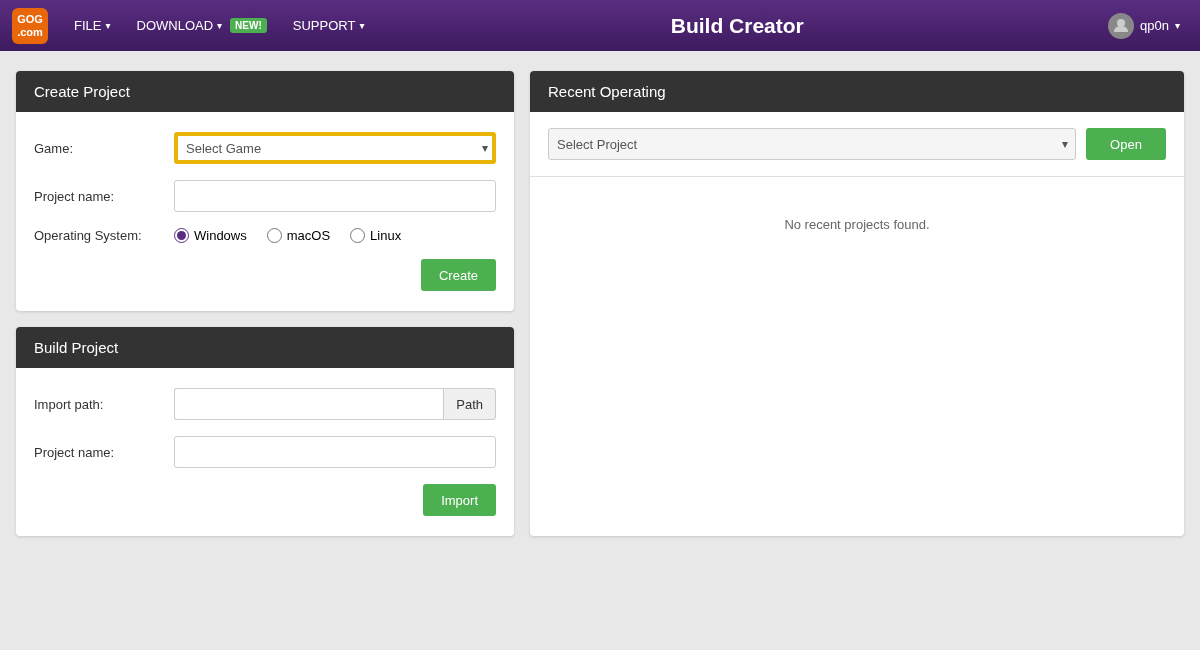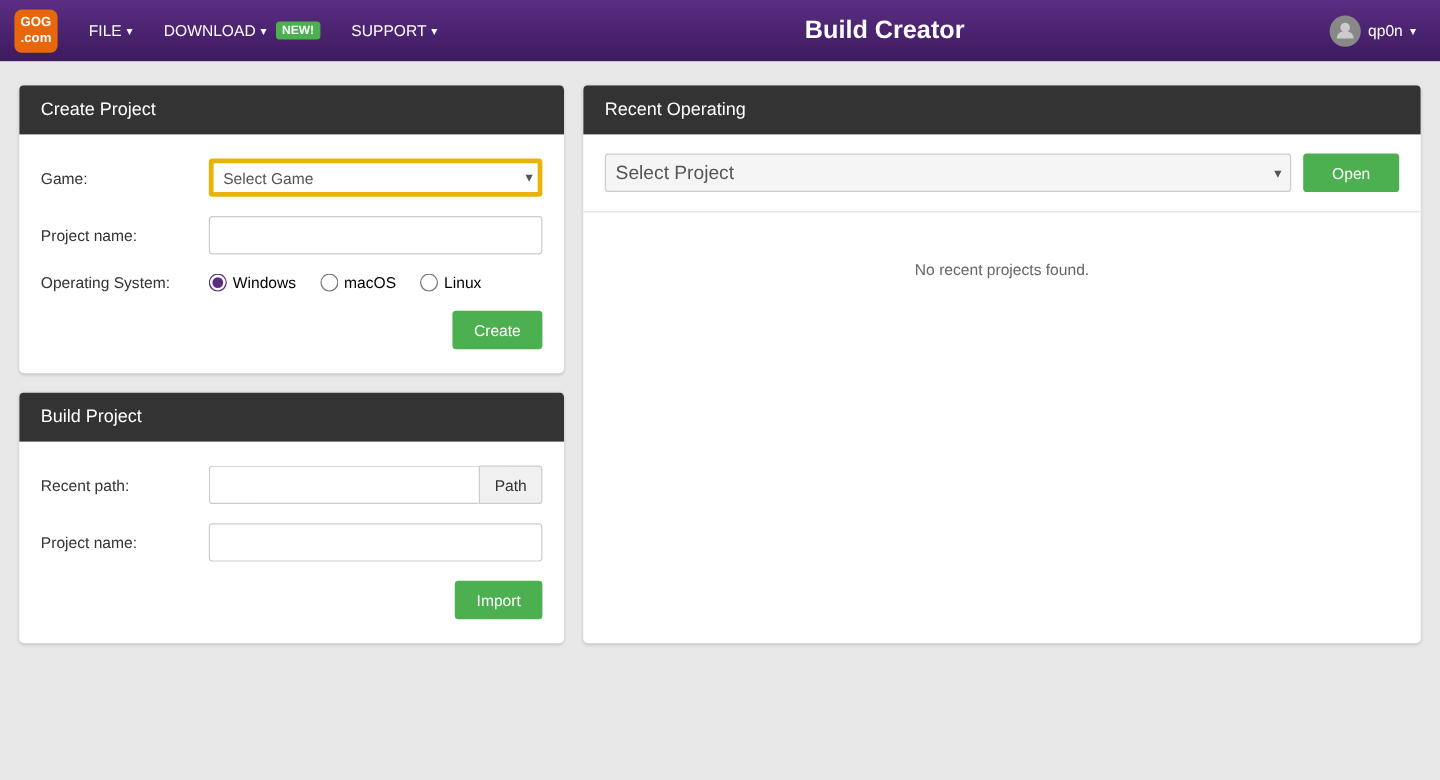--- a/index.html
+++ b/index.html
@@ -92,21 +92,21 @@
     
     .main-content {
       display: flex;
       gap: 16px;
       padding: 20px 16px;
     }
     .left-panel {
       display: flex;
       flex-direction: column;
       gap: 16px;
-      width: 454px;
+      width: 498px;
       flex-shrink: 0;
     }
     .right-panel {
       flex: 1;
     }
 
     
     .card {
       background: #fff;
       border-radius: 4px;
@@ -252,21 +252,21 @@
     .recent-select-wrapper {
       position: relative;
       flex: 1;
     }
     .recent-select {
       width: 100%;
       height: 32px;
       border: 1px solid #ccc;
       border-radius: 3px;
       padding: 0 28px 0 8px;
-      font-size: 16px;
+      font-size: 13px;
       color: #555;
       background: #f5f5f5;
       appearance: none;
       outline: none;
       cursor: pointer;
     }
     .no-recent {
       padding: 40px;
       text-align: center;
       color: #666;
@@ -358,21 +358,21 @@
         </div>
 
       </div>
     </div>
 
     <div class="card">
       <div class="card-header">Build Project</div>
       <div class="card-body">
 
         <div class="form-row">
-          <label class="form-label">Recent path:</label>
+          <label class="form-label">Import path:</label>
           <div class="import-path-row">
             <input type="text" class="import-path-input" value="" style="">
             <button class="btn-path">Path</button>
           </div>
         </div>
 
         <div class="form-row">
           <label class="form-label">Project name:</label>
           <input type="text" class="form-control" value="" style="">
         </div>

